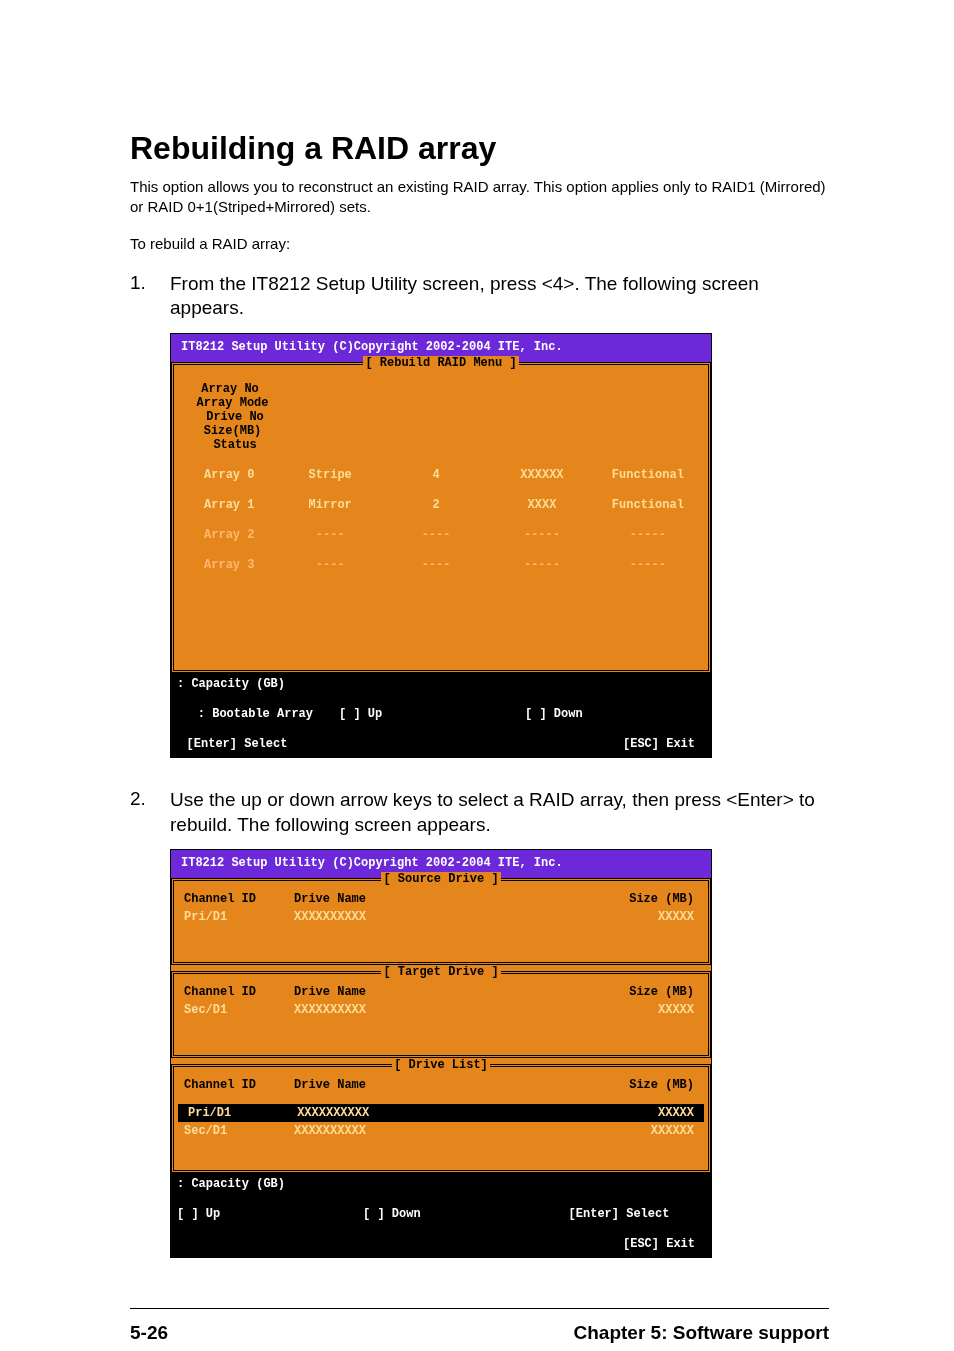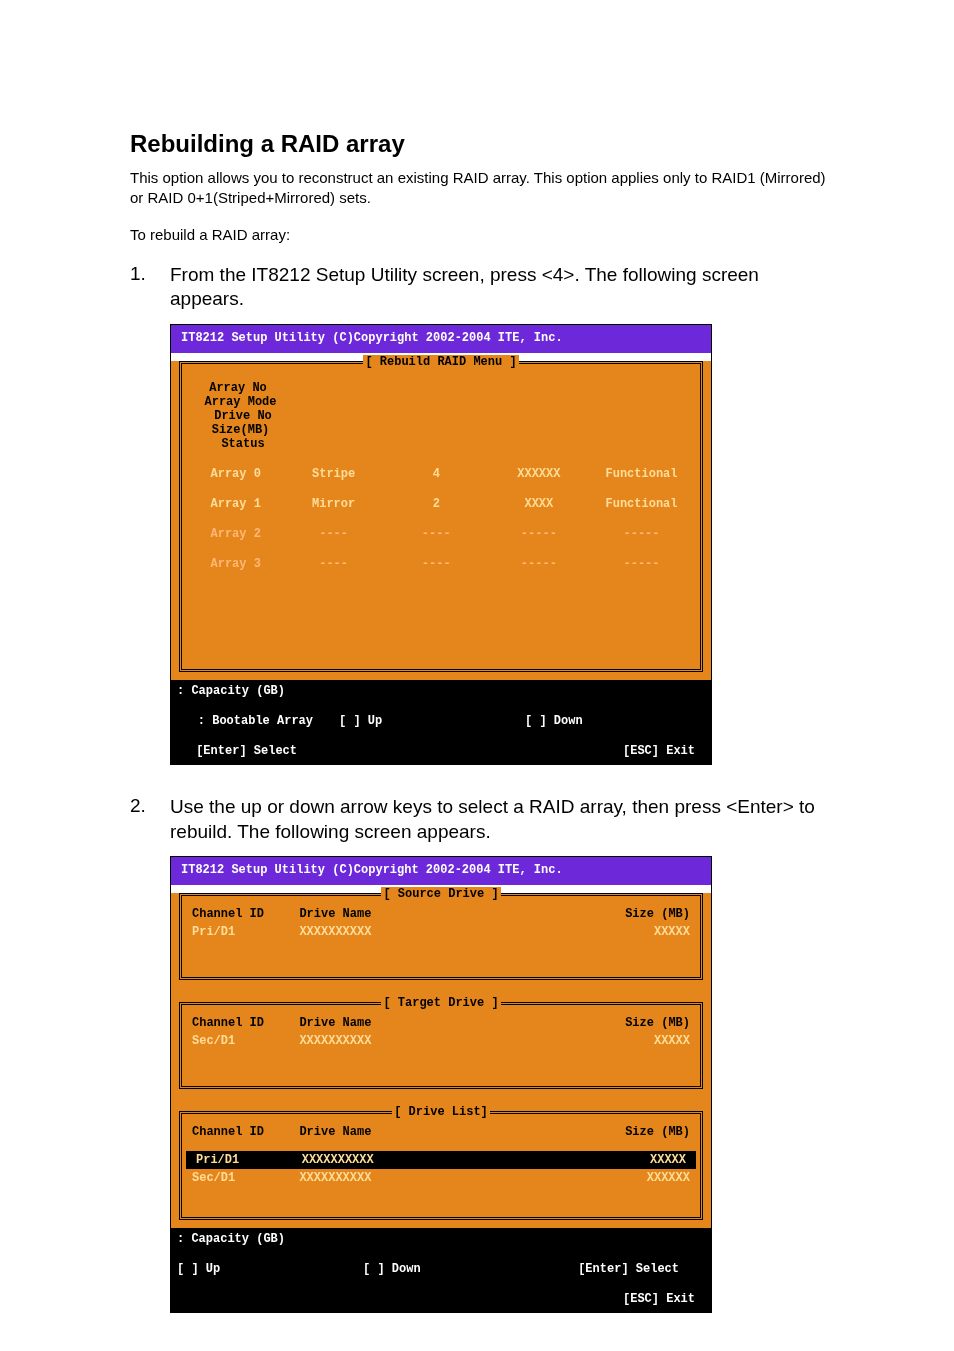--- a/index.html
+++ b/index.html
@@ -9,21 +9,21 @@
     font-family: Arial, Helvetica, sans-serif;
     color: #000;
     width: 954px;
   }
   .page {
     padding: 130px 125px 40px 130px;
     box-sizing: border-box;
     width: 954px;
   }
   h2.section-heading {
-    font-size: 24px;
+    font-size: 32px;
     font-weight: bold;
     margin: 0 0 10px 0;
   }
   p.body-text {
     font-size: 15px;
     line-height: 1.3;
     margin: 0 0 18px 0;
   }
   .step-row {
     display: flex;
@@ -52,21 +52,21 @@
     background: #6d28d9;
     color: #fff;
     padding: 6px 10px 8px 10px;
   }
   .bios-body {
     background: #e5861c;
     padding: 0;
   }
   .double-border {
     border: 3px double #000;
-    margin: 8px;
+    margin: 0;
   }
   .inner-title-row {
     text-align: center;
     color: #000;
     font-weight: bold;
     padding: 0;
     margin-top: -9px;
     margin-bottom: 4px;
   }
   .inner-title-row span {
@@ -118,21 +118,21 @@
   .footer-bar {
     background: #000;
     color: #fff;
     padding: 4px 6px 6px 6px;
     display: flex;
     flex-wrap: wrap;
     gap: 16px;
   }
   .footer-left { width: 170px; }
   .footer-mid { width: 180px; }
-  .footer-mid2 { width: 120px; text-align:right;}
+  .footer-mid2 { width: 120px; text-align:center;}
   .footer-right { flex: 1; text-align: right; padding-right: 10px;}
   .gap-8 { height: 6px; }
   .page-footer {
     margin-top: 50px;
     border-top: 1px solid #000;
     padding-top: 13px;
     display: flex;
     justify-content: space-between;
     font-size: 19px;
     font-weight: bold;

